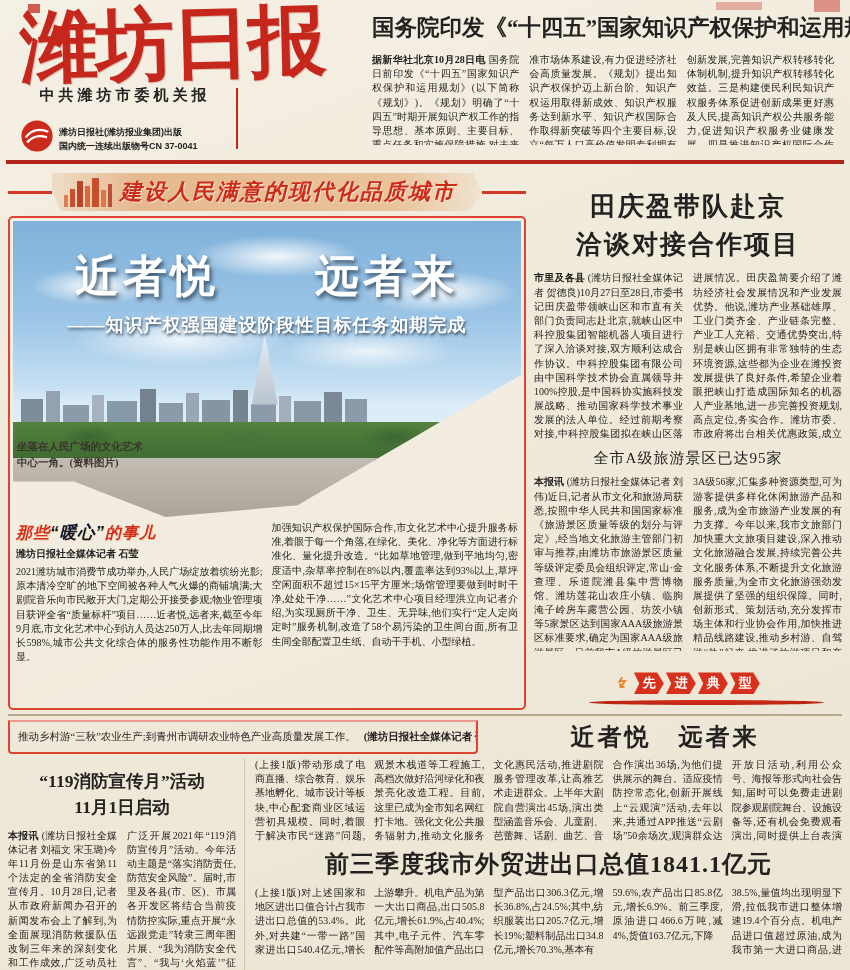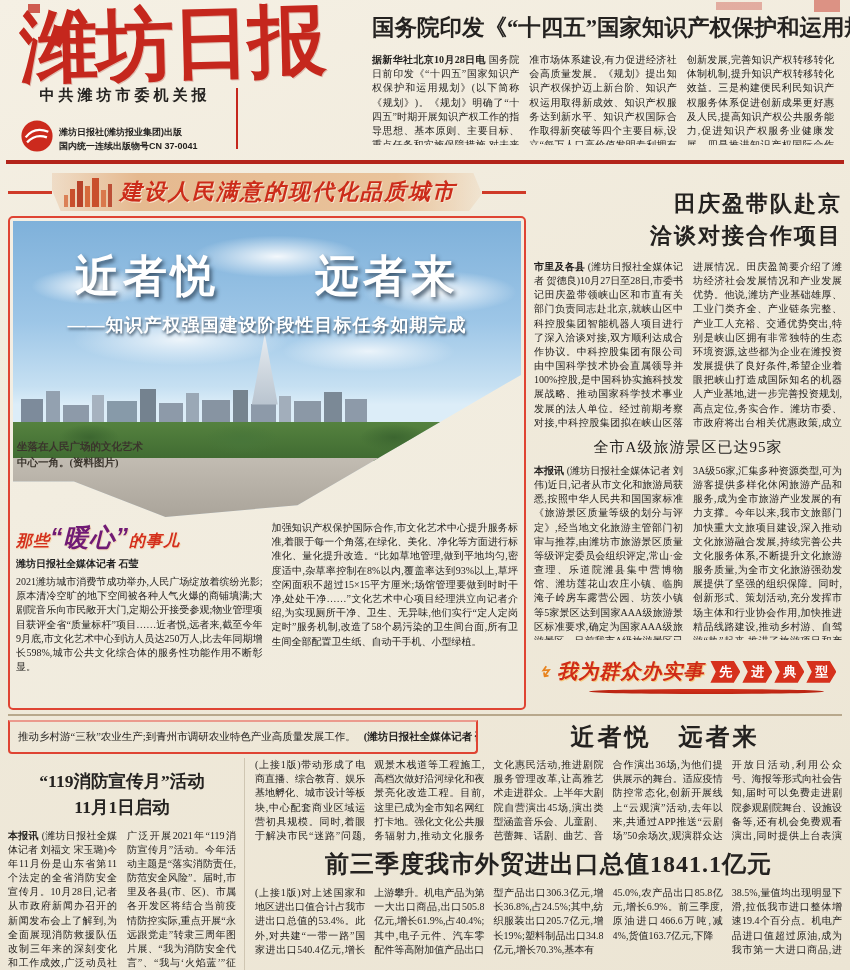--- a/index.html
+++ b/index.html
@@ -96,25 +96,25 @@
     position:absolute;left:4px;bottom:4px;width:128px;font-size:10.5px;font-weight:bold;
     line-height:1.5;color:#3a342c;
   }
   .feat-row{display:flex;gap:9px;flex:1;margin-top:4px;overflow:hidden;padding:0 3px;}
   .feat-col{flex:1;min-width:0;overflow:hidden;}
   .feat-head{
     font-family:"Liberation Sans",sans-serif;font-weight:900;font-style:italic;
     color:#d42f1c;font-size:16px;white-space:nowrap;letter-spacing:1px;
     text-shadow:1px 1px 0 #f2d9b8;margin-bottom:3px;
   }
-  .feat-head .hl{color:#701a75;font-size:25px;}
+  .feat-head .hl{color:#0f172a;font-size:17px;}
   .feat-byline{font-size:10px;font-weight:bold;margin:0 0 4px 0;color:#222;}
 
   .right-col{flex:1;min-width:0;display:flex;flex-direction:column;padding-top:16px;}
-  .bj-head{font-size:22px;font-weight:900;text-align:right;line-height:1.45;letter-spacing:2px;margin:2px 0 8px 0;}
+  .bj-head{font-size:26px;font-weight:900;text-align:center;line-height:1.45;letter-spacing:2px;margin:2px 0 8px 0;}
   .cols2{display:flex;gap:10px;overflow:hidden;}
   .bj-cols{height:168px;}
   .divider-sp{height:10px;}
   .tour-head{font-size:20.5px;font-weight:900;text-align:center;letter-spacing:0;margin:4px 0 4px 0;white-space:nowrap;}
   .tour-sub{font-size:15px;text-align:center;margin:0 0 7px 0;letter-spacing:1px;font-weight:500;}
   .tour-cols{height:176px;}
   .campaign{margin-top:10px;position:relative;height:44px;display:flex;align-items:center;justify-content:center;gap:6px;}
   .camp-text{
     font-family:"Liberation Sans",sans-serif;font-weight:900;font-style:italic;
     font-size:20px;color:#cf2b17;letter-spacing:1px;white-space:nowrap;
@@ -273,21 +273,20 @@
         <div class="ncol">
             <p class="btxt"><b class="lead">本报讯</b> <span>(潍坊日报社全媒体记者 刘伟)近日,记者从市文化和旅游局获悉,按照中华人民共和国国家标准《旅游景区质量等级的划分与评定》,经当地文化旅游主管部门初审与推荐,由潍坊市旅游景区质量等级评定委员会组织评定,常山·金查理、乐道院潍县集中营博物馆、潍坊莲花山农庄小镇、临朐淹子岭房车露营公园、坊茨小镇等5家景区达到国家AAA级旅游景区标准要求,确定为国家AAA级旅游景区。目前我市A级旅游景区已达95家,其中5A级2家、4A级21家、</span></p>
           </div>
         <div class="ncol">
             <p class="btxt">3A级56家,汇集多种资源类型,可为游客提供多样化休闲旅游产品和服务,成为全市旅游产业发展的有力支撑。今年以来,我市文旅部门加快重大文旅项目建设,深入推动文化旅游融合发展,持续完善公共文化服务体系,不断提升文化旅游服务质量,为全市文化旅游强劲发展提供了坚强的组织保障。同时,创新形式、策划活动,充分发挥市场主体和行业协会作用,加快推进精品线路建设,推动乡村游、自驾游“热”起来,推进了旅游项目和产业的蓬勃发展。</p>
           </div>
       </div>
 
       <div class="campaign">
         <span class="camp-arrow">↯</span>
-        <span class="camp-text">我为群众办实事</span>
         <span class="badges">
           <span class="badge">先</span>
           <span class="badge">进</span>
           <span class="badge">典</span>
           <span class="badge">型</span>
         </span>
         <span class="camp-swoosh"></span>
       </div>
     </div>
   </div>
@@ -341,21 +340,21 @@
           <div class="ncol">
               <p class="btxt">(上接1版)对上述国家和地区进出口值合计占我市进出口总值的53.4%。此外,对共建“一带一路”国家进出口540.4亿元,增长8%,占29.4%;对RCEP成员国进出口614.5亿元,增长51.2%,占33.4%。出口商品结构优化,前三季</p>
             </div>
           <div class="ncol">
               <p class="btxt">上游攀升。机电产品为第一大出口商品,出口505.8亿元,增长61.9%,占40.4%;其中,电子元件、汽车零配件等高附加值产品出口</p>
             </div>
           <div class="ncol">
               <p class="btxt">型产品出口306.3亿元,增长36.8%,占24.5%;其中,纺织服装出口205.7亿元,增长19%;塑料制品出口34.8亿元,增长70.3%,基本有</p>
             </div>
           <div class="ncol">
-              <p class="btxt">45.0%,农产品出口85.8亿元,增长6.9%。前三季度,原油进口466.6万吨,减4%,货值163.7亿元,下降</p>
+              <p class="btxt">59.6%,农产品出口85.8亿元,增长6.9%。前三季度,原油进口466.6万吨,减4%,货值163.7亿元,下降</p>
             </div>
           <div class="ncol">
               <p class="btxt">38.5%,量值均出现明显下滑,拉低我市进口整体增速19.4个百分点。机电产品进口值超过原油,成为我市第一大进口商品,进口值203.2亿元,增长89.2%。农产品进口48.3亿元,增长45.1%,其中粮食进口大幅增长24.3%,占农产品进口总值的50.2%。</p>
             </div>
         </div>
       </div>
     </div>
   </div>
 </div>
 

